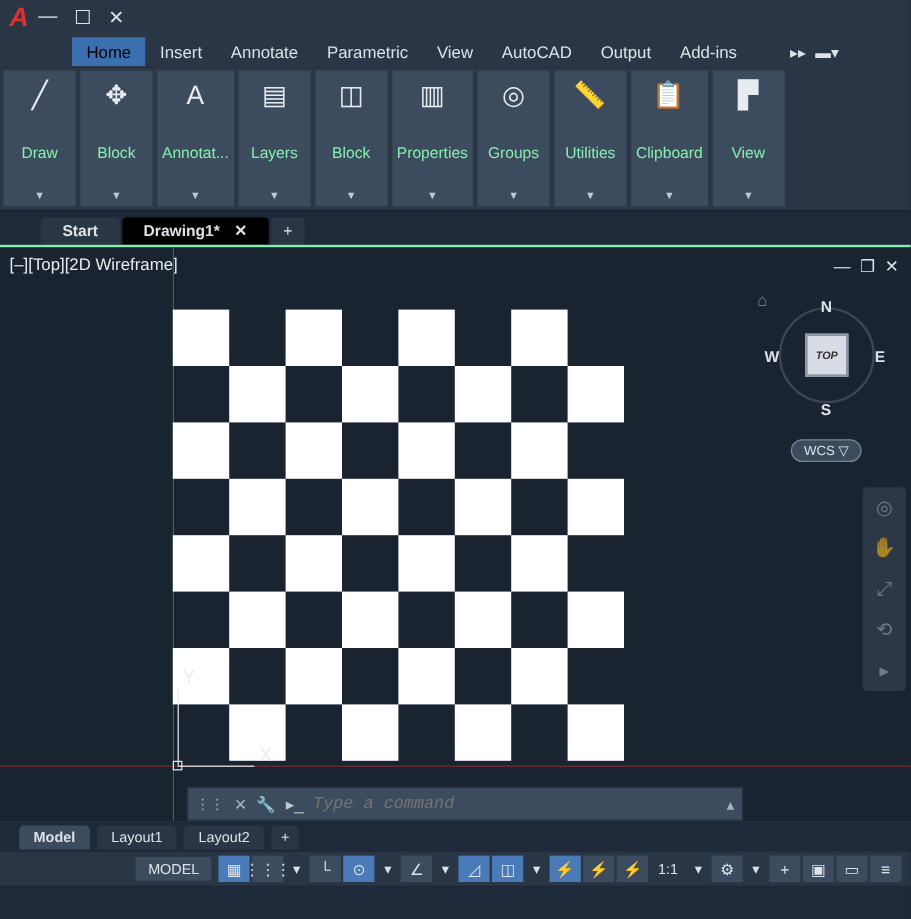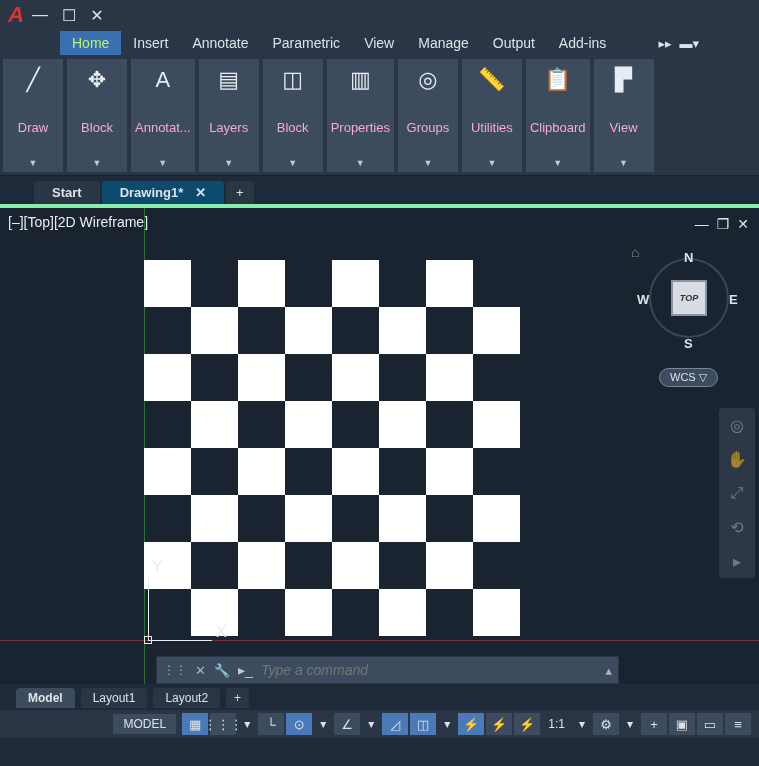--- a/index.html
+++ b/index.html
@@ -6,36 +6,36 @@
 body { width: 759px; height: 766px; background: #1e2a3a; color: #dde2e8; overflow: hidden; font-size: 13px; }
 
 .titlebar { height: 30px; background: #2a3645; display: flex; align-items: center; padding: 0 8px; gap: 8px; }
 .logo { color: #e03030; font-weight: bold; font-size: 22px; font-style: italic; }
 .title-text { flex: 1; text-align: center; font-size: 14px; color: #f0f2f4; }
 .winbtns { display: flex; gap: 14px; font-size: 16px; }
 .winbtn { cursor: pointer; }
 
 .menubar { height: 26px; background: #2a3645; display: flex; align-items: center; padding: 0 60px 0 60px; gap: 0; }
 .menuitem { padding: 4px 12px; font-size: 14px; cursor: pointer; }
-.menuitem.active { background: #3a6fb0; color: #bef264; }
+.menuitem.active { background: #3a6fb0; color: #000000; }
 .menubar-end { margin-left: auto; display: flex; gap: 8px; align-items: center; }
 
 .ribbon { height: 120px; background: #2a3645; display: flex; border-bottom: 1px solid #1a2330; padding: 2px; gap: 2px; }
 .panel { background: #3d4b5f; border: 1px solid #2a3645; display: flex; flex-direction: column; align-items: center; justify-content: space-between; padding: 6px 4px 2px; min-width: 62px; }
 .panel-icon { width: 30px; height: 30px; display: flex; align-items: center; justify-content: center; font-size: 22px; color: #e8ecf0; }
-.panel-label { font-size: 13px; color: #f9a8d4; margin-top: 4px; }
+.panel-label { font-size: 13px; color: #86efac; margin-top: 4px; }
 .panel-drop { font-size: 9px; color: #c0c8d0; padding: 2px 0; }
 
 .filetabs { height: 28px; background: #1e2a3a; display: flex; align-items: flex-end; padding-left: 34px; gap: 2px; }
 .filetab { background: #2a3645; padding: 4px 18px; border-radius: 4px 4px 0 0; display: flex; align-items: center; gap: 12px; font-size: 13px; font-weight: bold; }
-.filetab.active { background: #0c4a6e; }
+.filetab.active { background: #000000; }
 .filetab .close { font-size: 13px; cursor: pointer; }
 .addtab { background: #2a3645; padding: 4px 10px; border-radius: 4px 4px 0 0; cursor: pointer; }
 
-.workarea { position: relative; height: 480px; background: #1a2330; border-top: 4px solid #86efac; }
+.workarea { position: relative; height: 480px; background: #1a2330; border-top: 2px solid #86efac; }
 .vp-label { position: absolute; top: 6px; left: 8px; font-size: 14px; color: #e8ecf0; }
 .vp-controls { position: absolute; top: 8px; right: 10px; display: flex; gap: 8px; font-size: 14px; }
 
 .canvas { position: absolute; top: 0; left: 0; width: 100%; height: 100%; }
 .y-axis { position: absolute; left: 144px; top: 0; height: 100%; width: 1px; background: #2a7030; }
 .x-axis { position: absolute; left: 0; top: 432px; width: 100%; height: 1px; background: #703030; }
 
 .board { position: absolute; top: 52px; left: 144px; display: grid; grid-template-columns: repeat(8, 47px); grid-template-rows: repeat(8, 47px); }
 .sq-light { background: #ffffff; }
 .sq-dark { background: transparent; }
@@ -57,21 +57,21 @@
 .wcs-badge { position: absolute; top: 130px; left: 30px; background: #3d4b5f; border: 1px solid #7a8694; border-radius: 10px; padding: 2px 10px; font-size: 11px; }
 
 .navbar { position: absolute; top: 200px; right: 4px; width: 36px; background: #3a4656; border-radius: 4px; padding: 6px 2px; display: flex; flex-direction: column; gap: 12px; align-items: center; opacity: 0.6; }
 .nav-tool { width: 22px; height: 22px; display: flex; align-items: center; justify-content: center; font-size: 16px; color: #aab2c0; }
 
 .cmdline { position: absolute; bottom: 0; left: 156px; right: 140px; height: 28px; background: #3d4b5f; display: flex; align-items: center; gap: 8px; padding: 0 6px; border: 1px solid #2a3645; }
 .cmd-handle { color: #aab2c0; font-size: 12px; }
 .cmd-close { color: #aab2c0; cursor: pointer; }
 .cmd-config { color: #aab2c0; }
 .cmd-prompt { color: #c0c8d0; font-size: 14px; }
-.cmd-input { flex: 1; background: transparent; border: none; color: #9aa2b0; font-size: 14px; font-style: italic; font-family: Liberation Sans, sans-serif; outline: none; }
+.cmd-input { flex: 1; background: transparent; border: none; color: #9aa2b0; font-size: 14px; font-style: italic; font-family: Liberation Mono, monospace; outline: none; }
 .cmd-arrow { color: #aab2c0; cursor: pointer; }
 
 .layouttabs { height: 24px; background: #1e2a3a; display: flex; align-items: center; padding-left: 16px; gap: 6px; margin-top: 2px; }
 .layouttab { background: #2a3645; padding: 3px 12px; border-radius: 4px 4px 0 0; font-size: 12px; cursor: pointer; }
 .layouttab.active { background: #3d4b5f; font-weight: bold; }
 .layout-add { background: #2a3645; padding: 3px 8px; border-radius: 4px 4px 0 0; cursor: pointer; font-size: 12px; }
 
 .statusbar { height: 28px; background: #2a3645; display: flex; align-items: center; padding: 0 8px; gap: 2px; }
 .status-model { background: #3d4b5f; padding: 3px 10px; font-size: 12px; margin-right: 4px; }
 .status-btn { width: 26px; height: 22px; display: flex; align-items: center; justify-content: center; background: #3d4b5f; font-size: 13px; color: #dde2e8; cursor: pointer; }
@@ -90,21 +90,21 @@
     <span class="winbtn">✕</span>
   </div>
 </div>
 
 <div class="menubar">
   <div class="menuitem active">Home</div>
   <div class="menuitem">Insert</div>
   <div class="menuitem">Annotate</div>
   <div class="menuitem">Parametric</div>
   <div class="menuitem">View</div>
-  <div class="menuitem">Manage</div>
+  <div class="menuitem">AutoCAD</div>
   <div class="menuitem">Output</div>
   <div class="menuitem">Add-ins</div>
   <div class="menubar-end">
     <span>▸▸</span>
     <span>▬▾</span>
   </div>
 </div>
 
 <div class="ribbon">
   <div class="panel">

